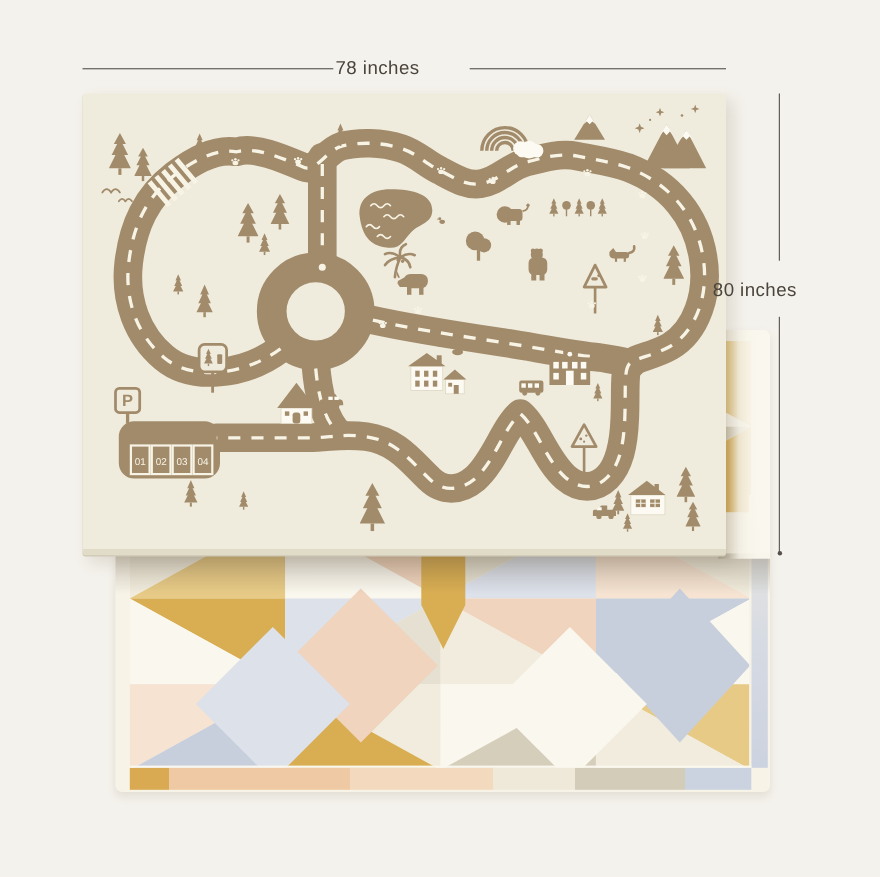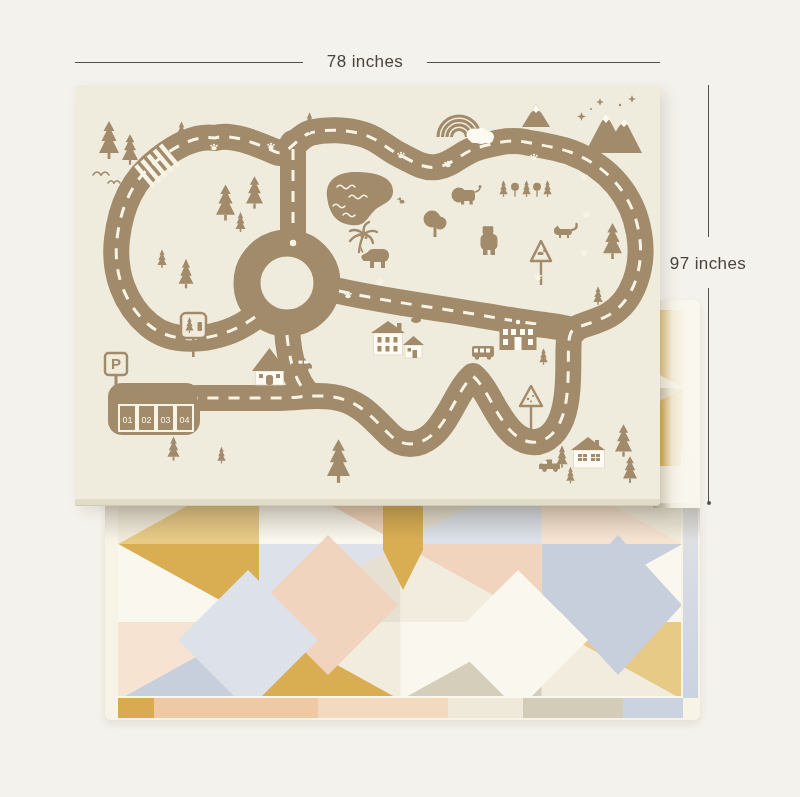--- a/index.html
+++ b/index.html
@@ -1,21 +1,21 @@
 <!DOCTYPE html>
 <html style="--bg: #f4f2ec; --line: #55504a; --dimtext: #4a443c; --matbg: #f0ecdd; --art: #a28b6b; --mark: #f7f4e6; --backmat: #f7f3e7;"><head>
 <meta charset="utf-8">
 <style>
   html,body{margin:0;padding:0;}
   body{font-family:"Liberation Sans", sans-serif; background:#f4f2ec;}
   #stage{position:relative;width:800px;height:797px;background:var(--bg,#f4f2ec);overflow:hidden;}
 
   
   .dim-line{position:absolute;background:var(--line,#55504a);}
-  .dim-label{position:absolute;color:var(--dimtext,#4a443c);font-size:17px;letter-spacing:.4px;text-align:center;}
+  .dim-label{position:absolute;color:var(--dimtext,#4a443c);font-size:17px;letter-spacing:.4px;}
   .dim-dot{position:absolute;width:4px;height:4px;border-radius:50%;background:var(--line,#55504a);}
 
   
   .back-mat{position:absolute;left:105px;top:300px;width:595px;height:420px;
     background:var(--backmat,#f7f3e7);border-radius:6px;
     box-shadow:0 4px 8px rgba(130,115,85,.14);}
   .back-mat svg{position:absolute;left:13px;top:10px;}
   .bevel-bottom{position:absolute;left:13px;right:17px;bottom:2px;height:20px;
     border-top:2px solid #faf7ee;
     background:linear-gradient(90deg,#d9aa52 0 36px,#eec9a3 36px 200px,#f3d9bd 200px 330px,#efe9d9 330px 405px,#d2ccb9 405px 505px,#ccd3e0 505px 100%);}
@@ -426,15 +426,15 @@
     </svg>
   </div>
 
   <div class="dim-line" style="left:75px;top:62px;width:228px;height:1px;"></div>
   <div class="dim-line" style="left:427px;top:62px;width:233px;height:1px;"></div>
   <div class="dim-label" style="left:305px;top:52px;width:120px;">78 inches</div>
 
   <div class="dim-line" style="left:708px;top:85px;width:1px;height:152px;"></div>
   <div class="dim-line" style="left:708px;top:288px;width:1px;height:215px;"></div>
   <div class="dim-dot" style="left:706.5px;top:501px;"></div>
-  <div class="dim-label" style="left:648px;top:254px;width:120px;">97 inches</div>
+  <div class="dim-label" style="left:648px;top:254px;width:120px;">80 inches</div>
 
 </div>
 
 </body></html>

